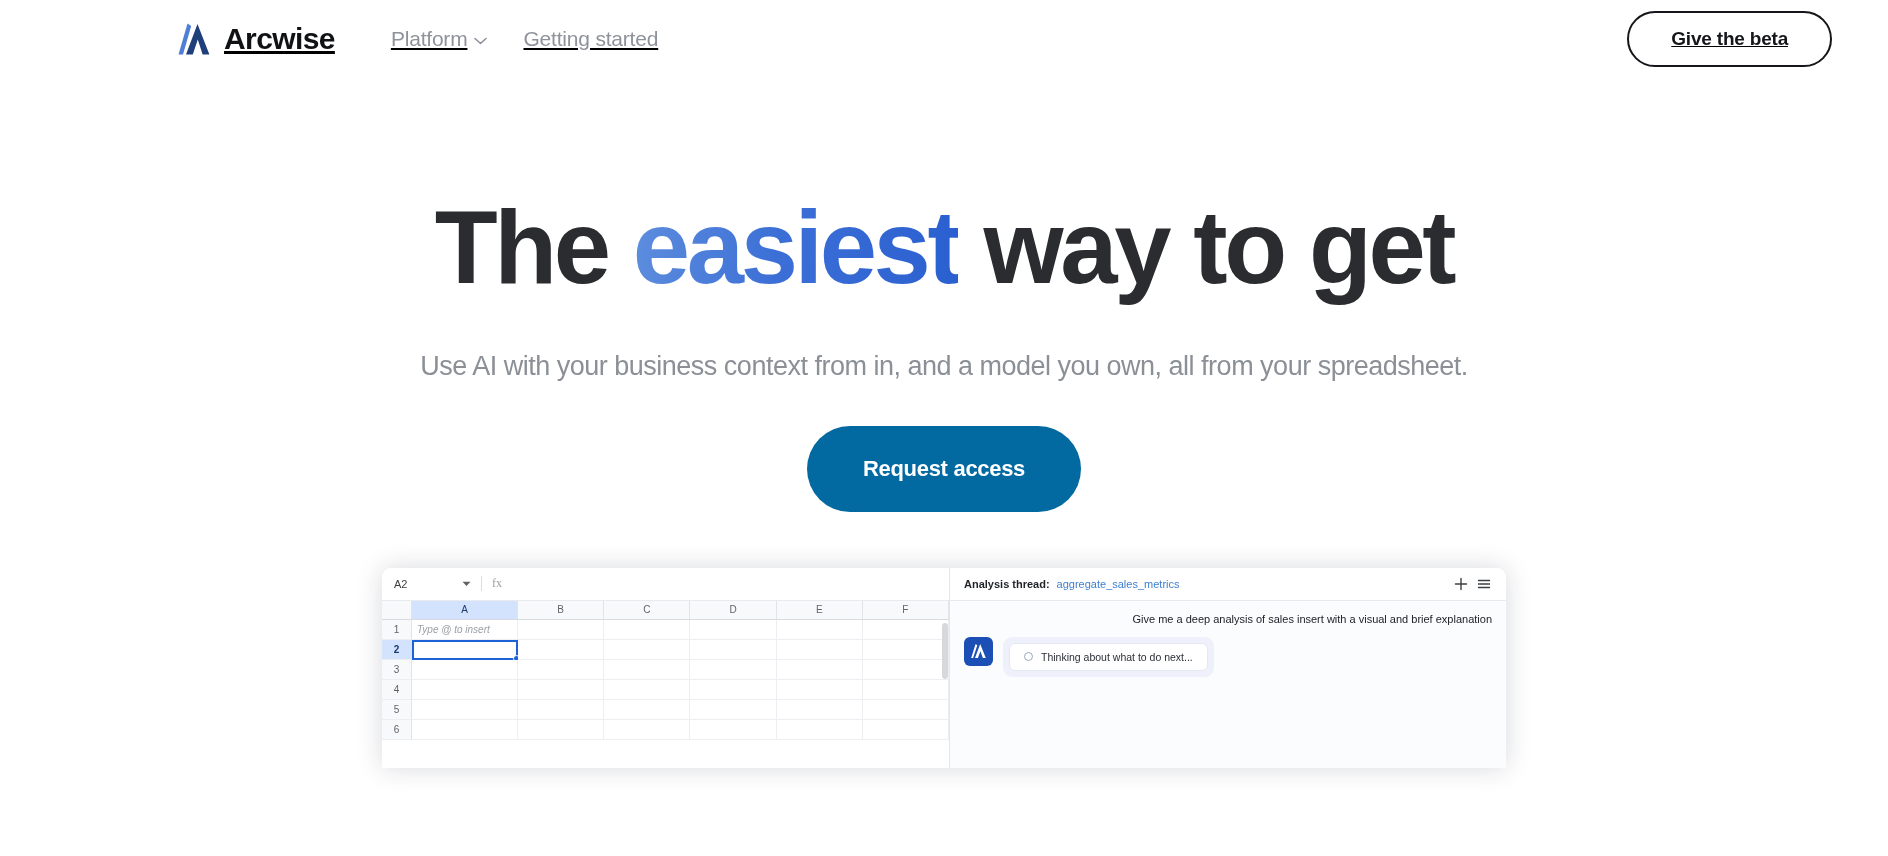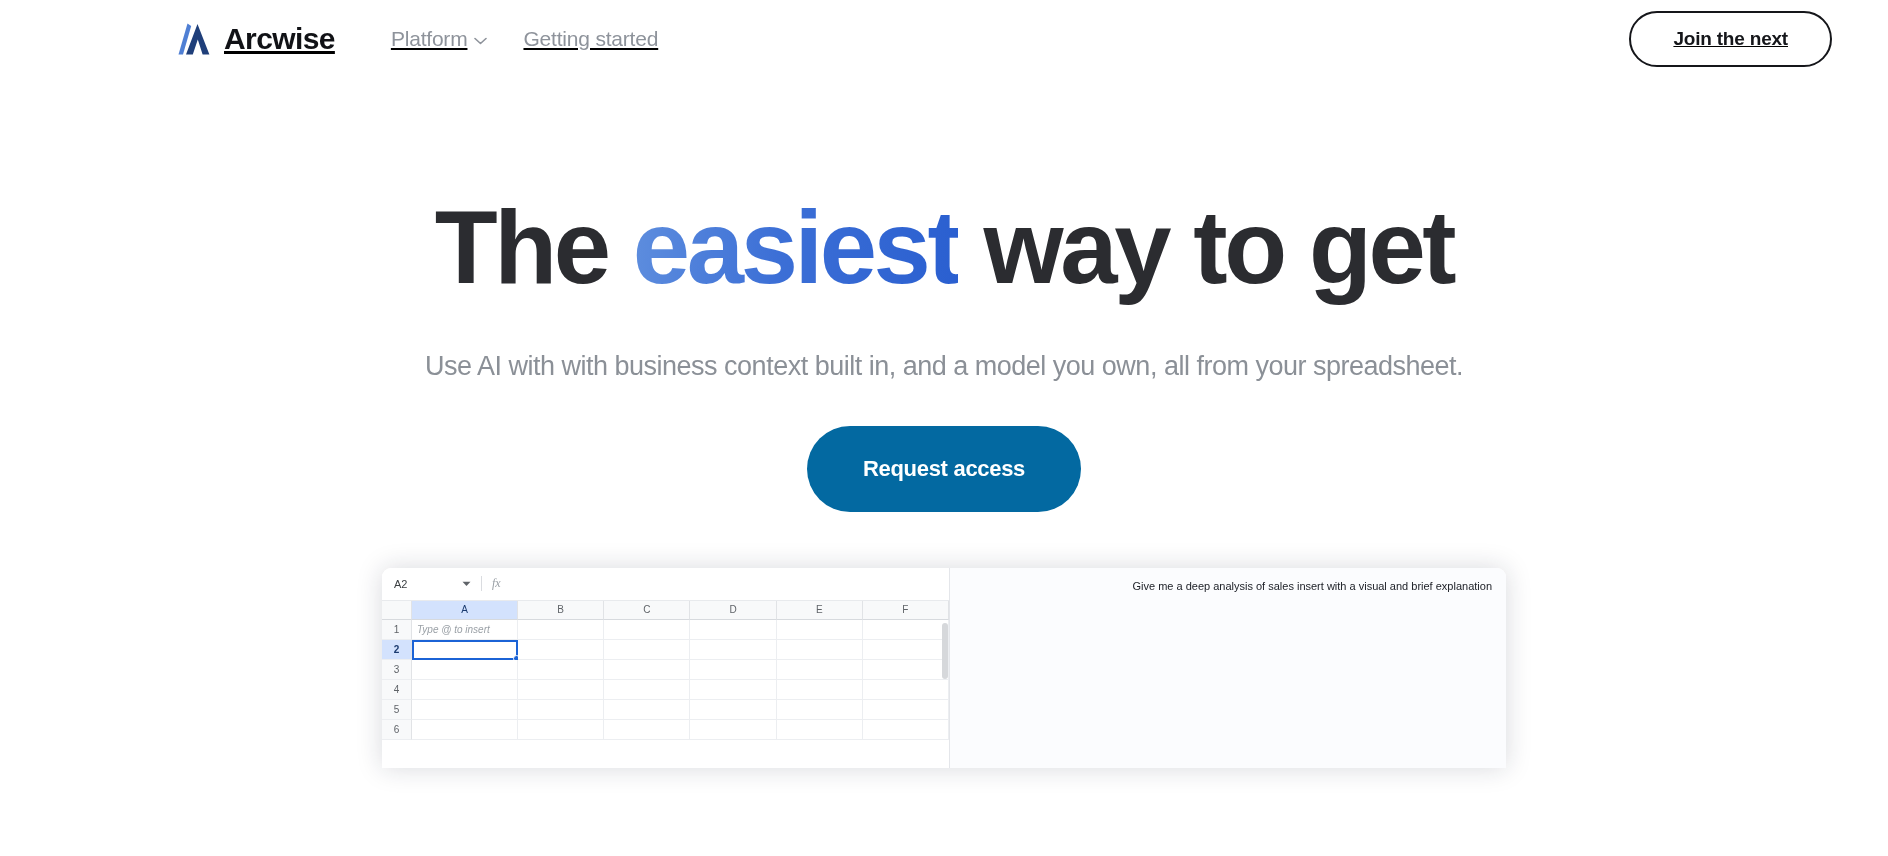--- a/index.html
+++ b/index.html
@@ -159,21 +159,21 @@
     font-size: 11px;
     color: #3c4043;
     padding-left: 4px;
   }
   .namebox-caret {
     width: 9px; height: 6px; display: block; margin-right: 10px;
   }
   .tool-div {
     width: 1px; height: 15px; background: #dadce0; margin-right: 10px;
   }
-  .fx { font-size: 12px; color: #9aa0a6; font-style: italic; font-family: "Liberation Serif", serif; }
+  .fx { font-size: 12px; color: #9aa0a6; font-family: "Liberation Serif", serif; }
 
   .grid { flex: 1 1 auto; display: flex; flex-direction: column; position: relative; }
   .grid-row { display: flex; height: 20px; flex: 0 0 20px; }
   .colhead-row { height: 19px; flex: 0 0 19px; }
 
   .corner {
     width: 30px; flex: 0 0 30px;
     background: #f8f9fa;
     border-right: 1px solid #e1e3e6;
     border-bottom: 1px solid #d7dade;
@@ -334,30 +334,30 @@
         </svg>
       </span>
     </span>
     <span class="nav-link">
       <span>Getting started</span>
     </span>
   </nav>
 
   <div class="header-spacer"></div>
 
-  <button class="beta-btn">Join the next</button>
+  <button class="beta-btn">Give the beta</button>
 </div>
 
 <div class="hero">
 
   <h1 class="headline">
     <span>The </span><span class="accent">easiest</span><span> way to get</span>
   </h1>
 
-  <p class="subhead">Use AI with with business context built in, and a model you own, all from your spreadsheet.</p>
+  <p class="subhead">Use AI with your business context from in, and a model you own, all from your spreadsheet.</p>
 
   <div class="cta-wrap">
     <button class="cta-btn">Request access</button>
   </div>
 </div>
 
 <div class="preview-wrap">
   <div class="app-card">
 
     <div class="sheet-pane">
@@ -446,21 +446,50 @@
           <div class="cell"></div>
           <div class="cell"></div>
         </div>
 
         <div class="sheet-scrollbar"></div>
       </div>
     </div>
 
     <div class="chat-pane">
 
+      <div class="chat-head">
+        <span class="thread-label">Analysis thread:</span>
+        <span class="thread-name">aggregate_sales_metrics</span>
+        <span class="chat-head-spacer"></span>
+        <span>
+          <svg class="icon-btn" viewBox="0 0 16 16" xmlns="http://www.w3.org/2000/svg">
+            <path d="M8 2.5 V13.5 M2.5 8 H13.5" stroke="#3c4043" stroke-width="1.4" stroke-linecap="round"></path>
+          </svg>
+        </span>
+        <span>
+          <svg class="icon-btn" viewBox="0 0 16 16" xmlns="http://www.w3.org/2000/svg">
+            <path d="M2.5 4.5 H13.5 M2.5 8 H13.5 M2.5 11.5 H13.5" stroke="#3c4043" stroke-width="1.4" stroke-linecap="round"></path>
+          </svg>
+        </span>
+      </div>
 
       <div class="chat-body">
         <div class="user-msg">Give me a deep analysis of sales insert with a visual and brief explanation</div>
 
+        <div class="assistant-row">
+          <div class="avatar">
+            <svg viewBox="0 0 17 16" xmlns="http://www.w3.org/2000/svg">
+              <path d="M5.6 1 L1.2 15 L3.1 15 L7.3 2.3 Z" fill="#ffffff"></path>
+              <path d="M10.2 1 L5.0 15 L7.9 15 L10.4 8.2 L12.9 15 L15.8 15 Z" fill="#ffffff"></path>
+            </svg>
+          </div>
+          <div class="thinking-outer">
+            <div class="thinking-bubble">
+              <span class="spinner"></span>
+              <span class="thinking-text">Thinking about what to do next...</span>
+            </div>
+          </div>
+        </div>
       </div>
     </div>
 
   </div>
 </div>
 
 </body></html>

